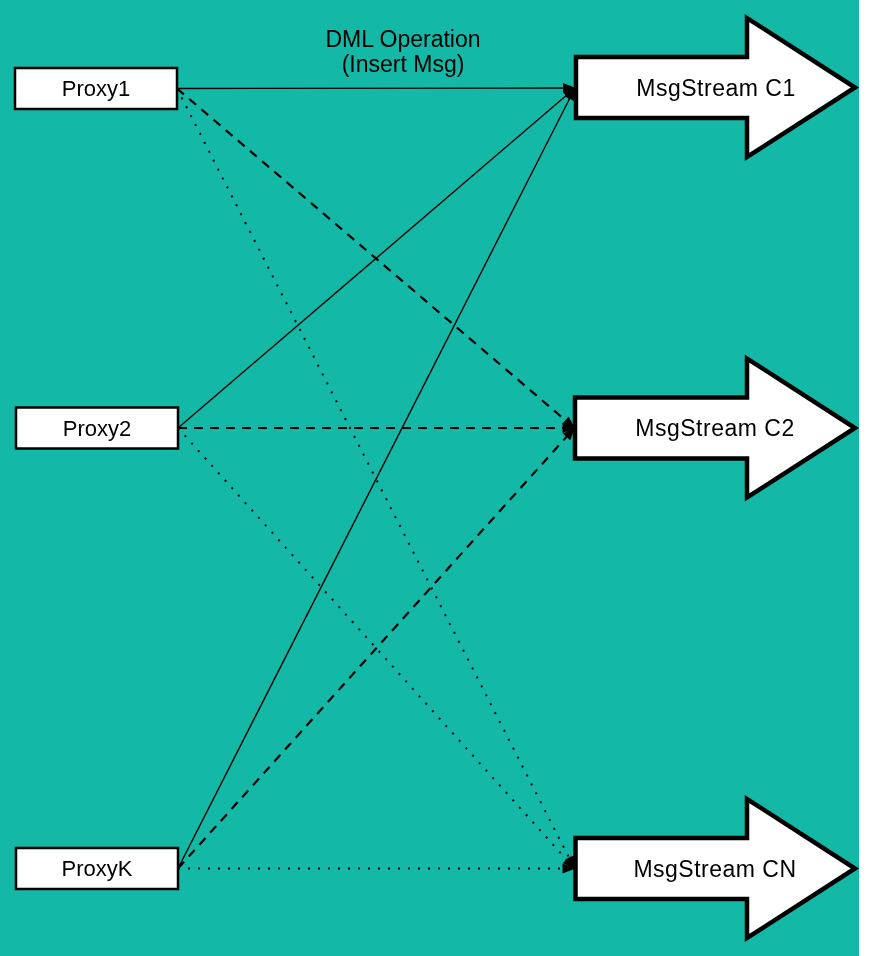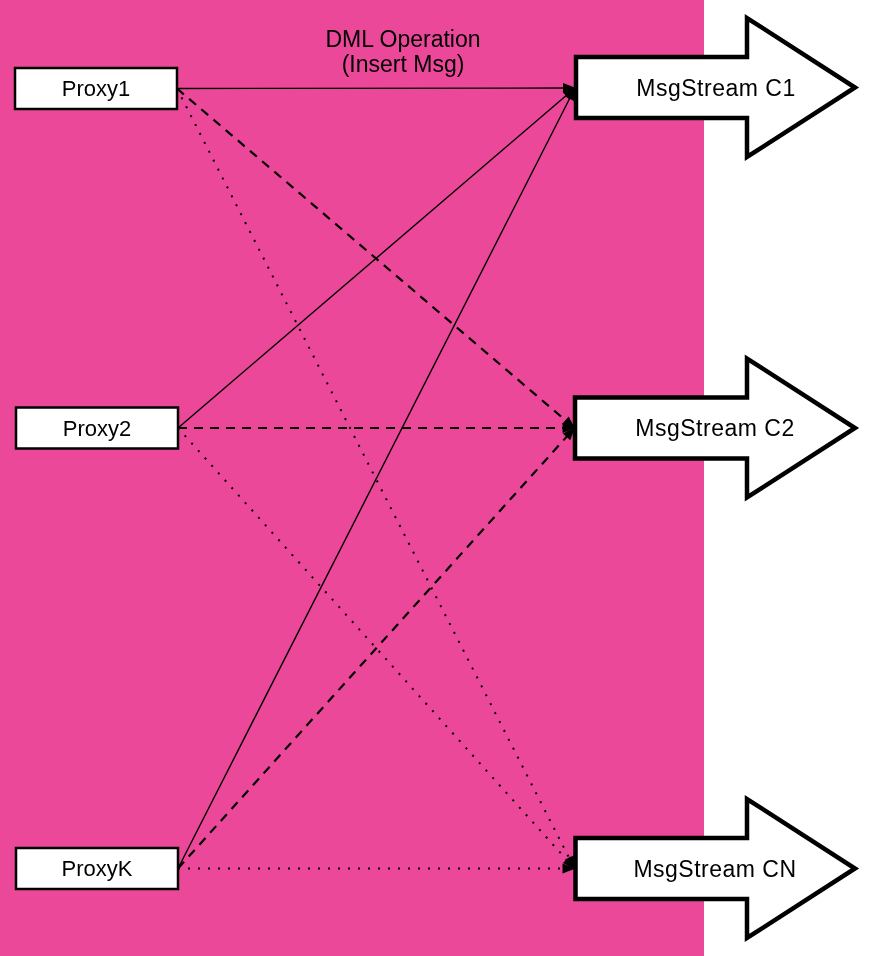--- a/index.html
+++ b/index.html
@@ -2,23 +2,23 @@
 <html><head>
 <meta charset="utf-8">
 <style>
   html, body {
     margin: 0;
     padding: 0;
     background: #ffffff;
   }
   #stage {
     position: relative;
-    width: 704px;
+    width: 859px;
     height: 956px;
-    background: #ec4899;
+    background: #14b8a6;
     font-family: "Liberation Sans", sans-serif;
   }
   svg text {
     fill: #000000;
     font-family: "Liberation Sans", sans-serif;
   }
   .title-text {
     font-size: 23px;
     text-anchor: middle;
   }

